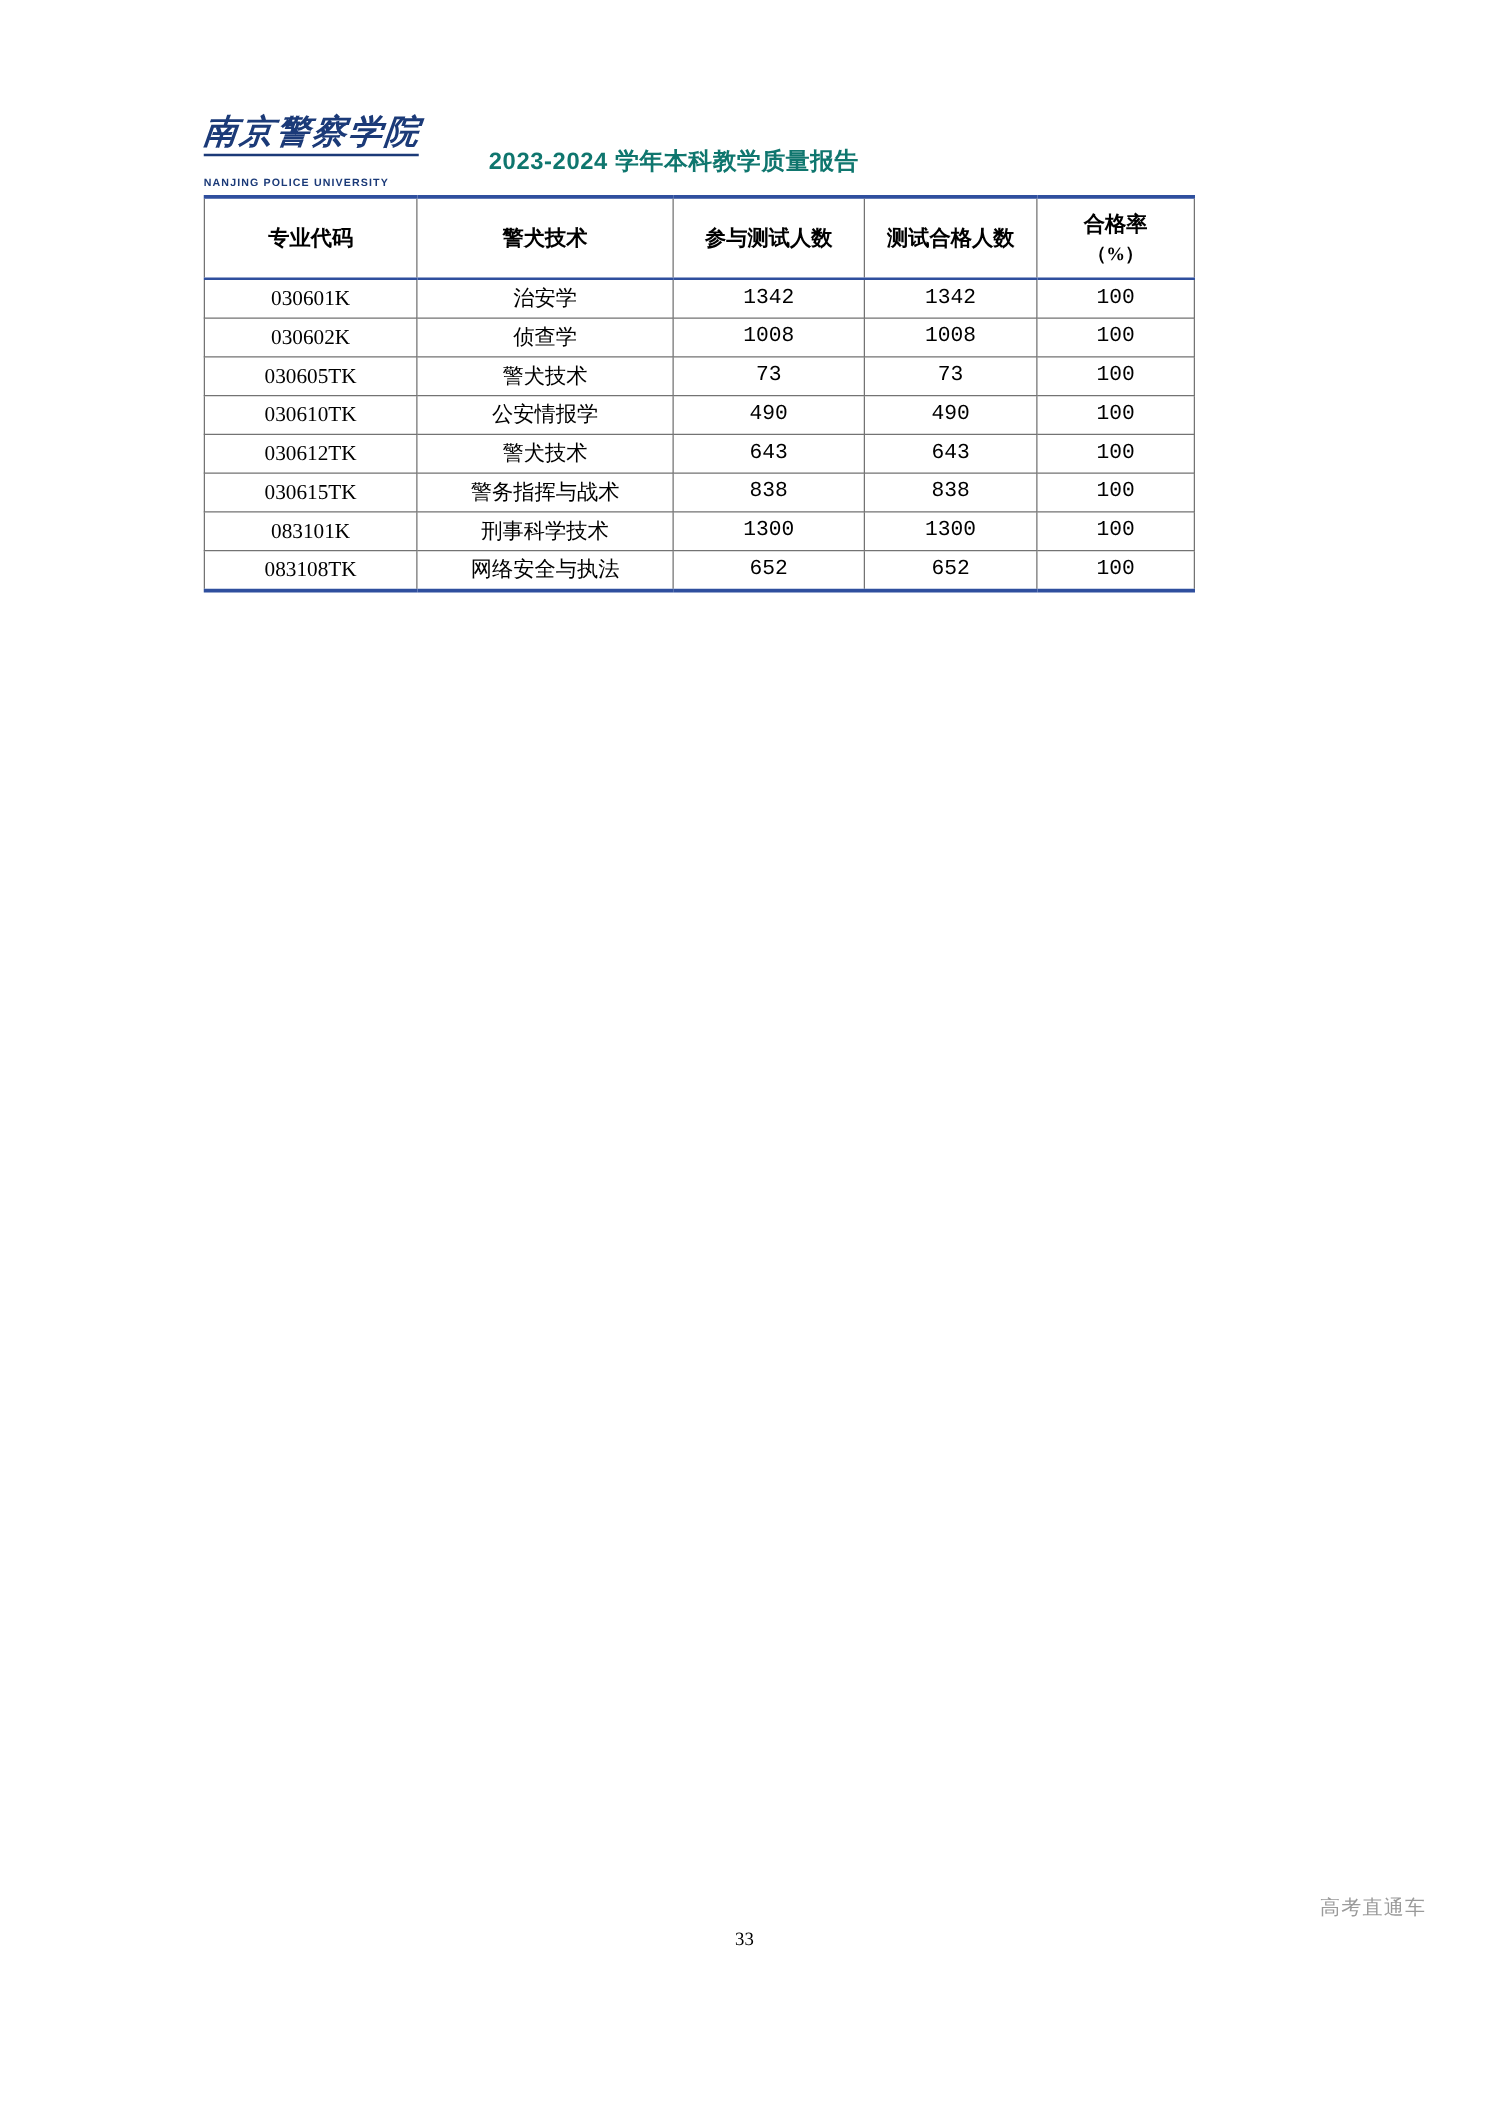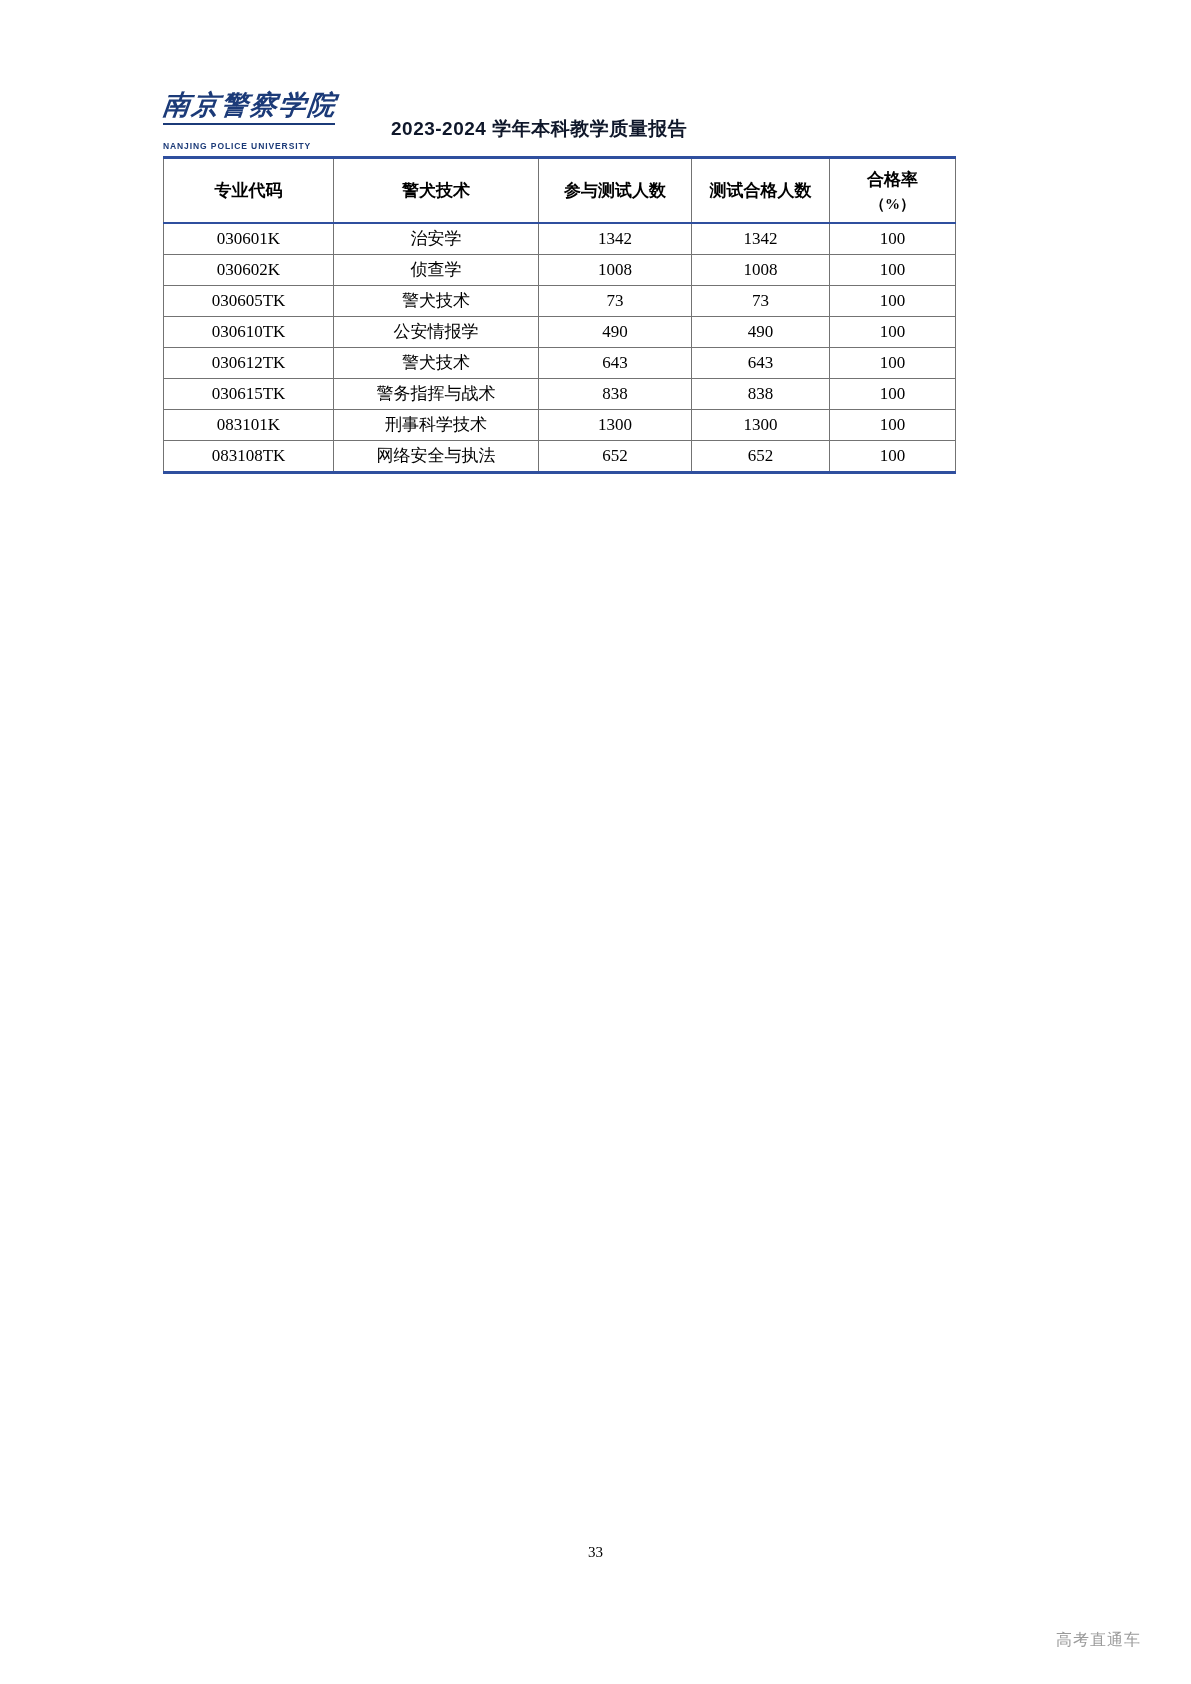--- a/index.html
+++ b/index.html
@@ -65,21 +65,21 @@
     background: #1b3a78;
     margin-top: 1px;
   }
   .doc-title {
     position: absolute;
     left: 228px;
     top: 28px;
     font-family: "Liberation Sans", sans-serif;
     font-size: 19px;
     font-weight: 700;
-    color: #0f172a;
+    color: #0f766e;
     letter-spacing: 0.5px;
     white-space: nowrap;
   }
 
   
   .table-wrap {
     position: absolute;
     left: 163px;
     top: 156px;
     width: 792px;
@@ -115,21 +115,21 @@
   }
   table.data thead th .sub {
     display: block;
     font-size: 15px;
     line-height: 22px;
   }
   table.data tbody tr:last-child td {
     border-bottom: 3px solid #2f4f9e;
   }
   table.data td.num {
-    font-family: Liberation Serif, serif;
+    font-family: Liberation Mono, monospace;
   }
   table.data td.empty {
     border-left: none;
     border-right: 1px solid #2f4f9e;
   }
   table.data tbody tr:last-child td.empty {
     border-bottom: none;
     border-left: none;
   }
 
@@ -141,21 +141,21 @@
     top: 1497px;
     text-align: center;
     font-size: 15px;
     font-family: "Liberation Serif", "DejaVu Serif", serif;
     color: #000000;
     margin-top: 47px;
   }
   .watermark {
     position: absolute;
     right: 50px;
-    top: 1630px;
+    top: 1516px;
     font-family: Liberation Mono, monospace;
     font-size: 16px;
     color: #9a9a9a;
     letter-spacing: 1px;
     white-space: nowrap;
   }
 </style>
 </head>
 <body>
 

